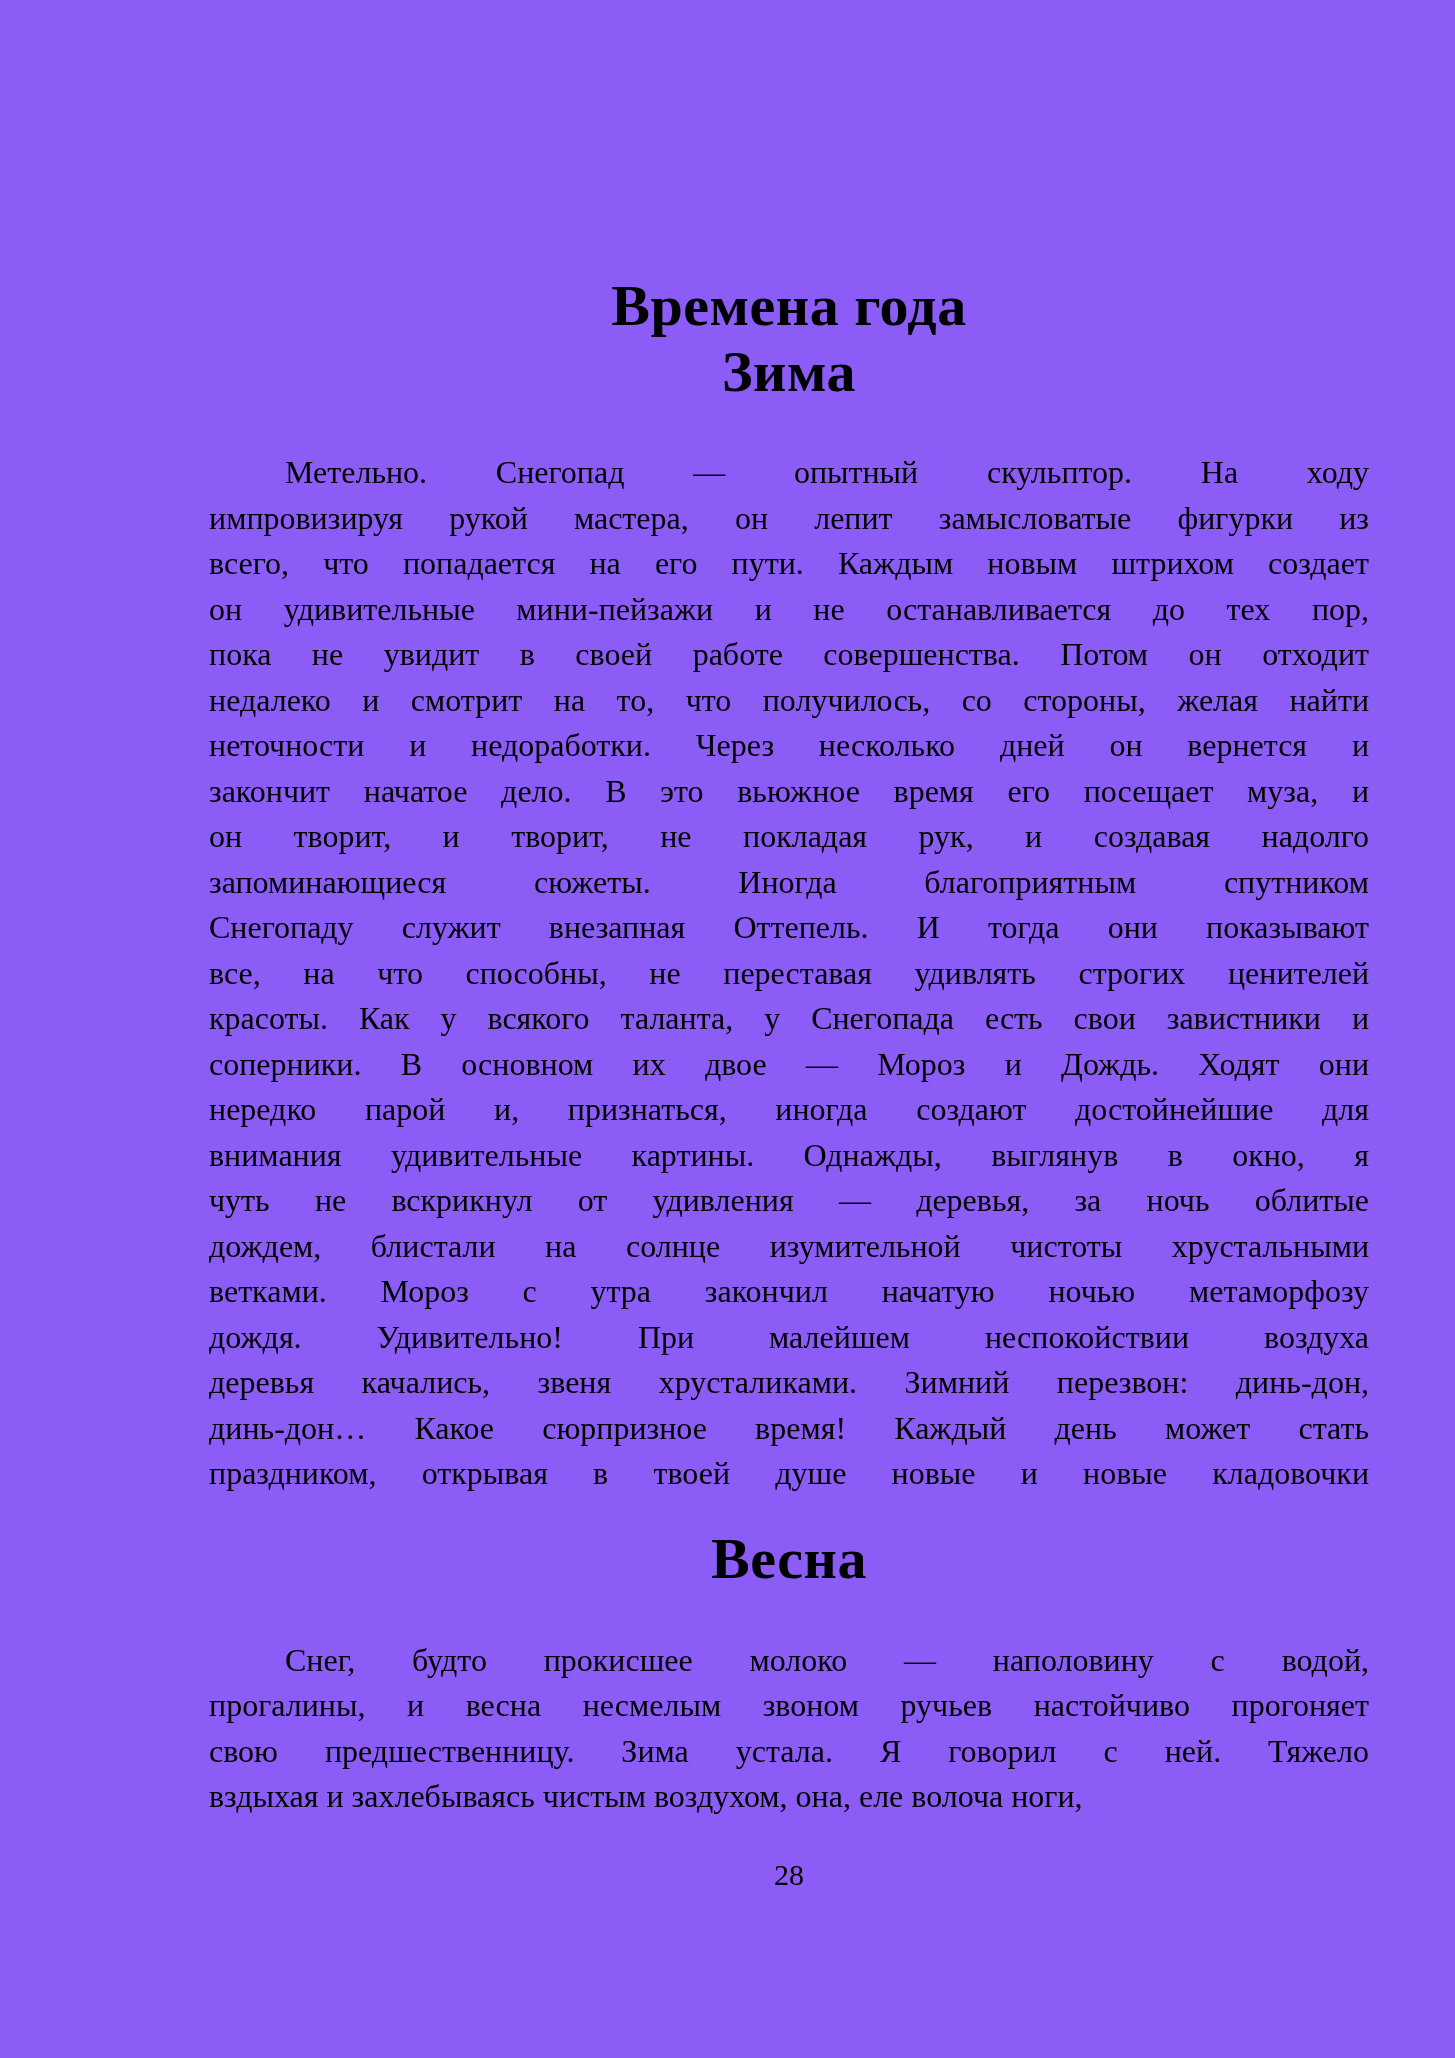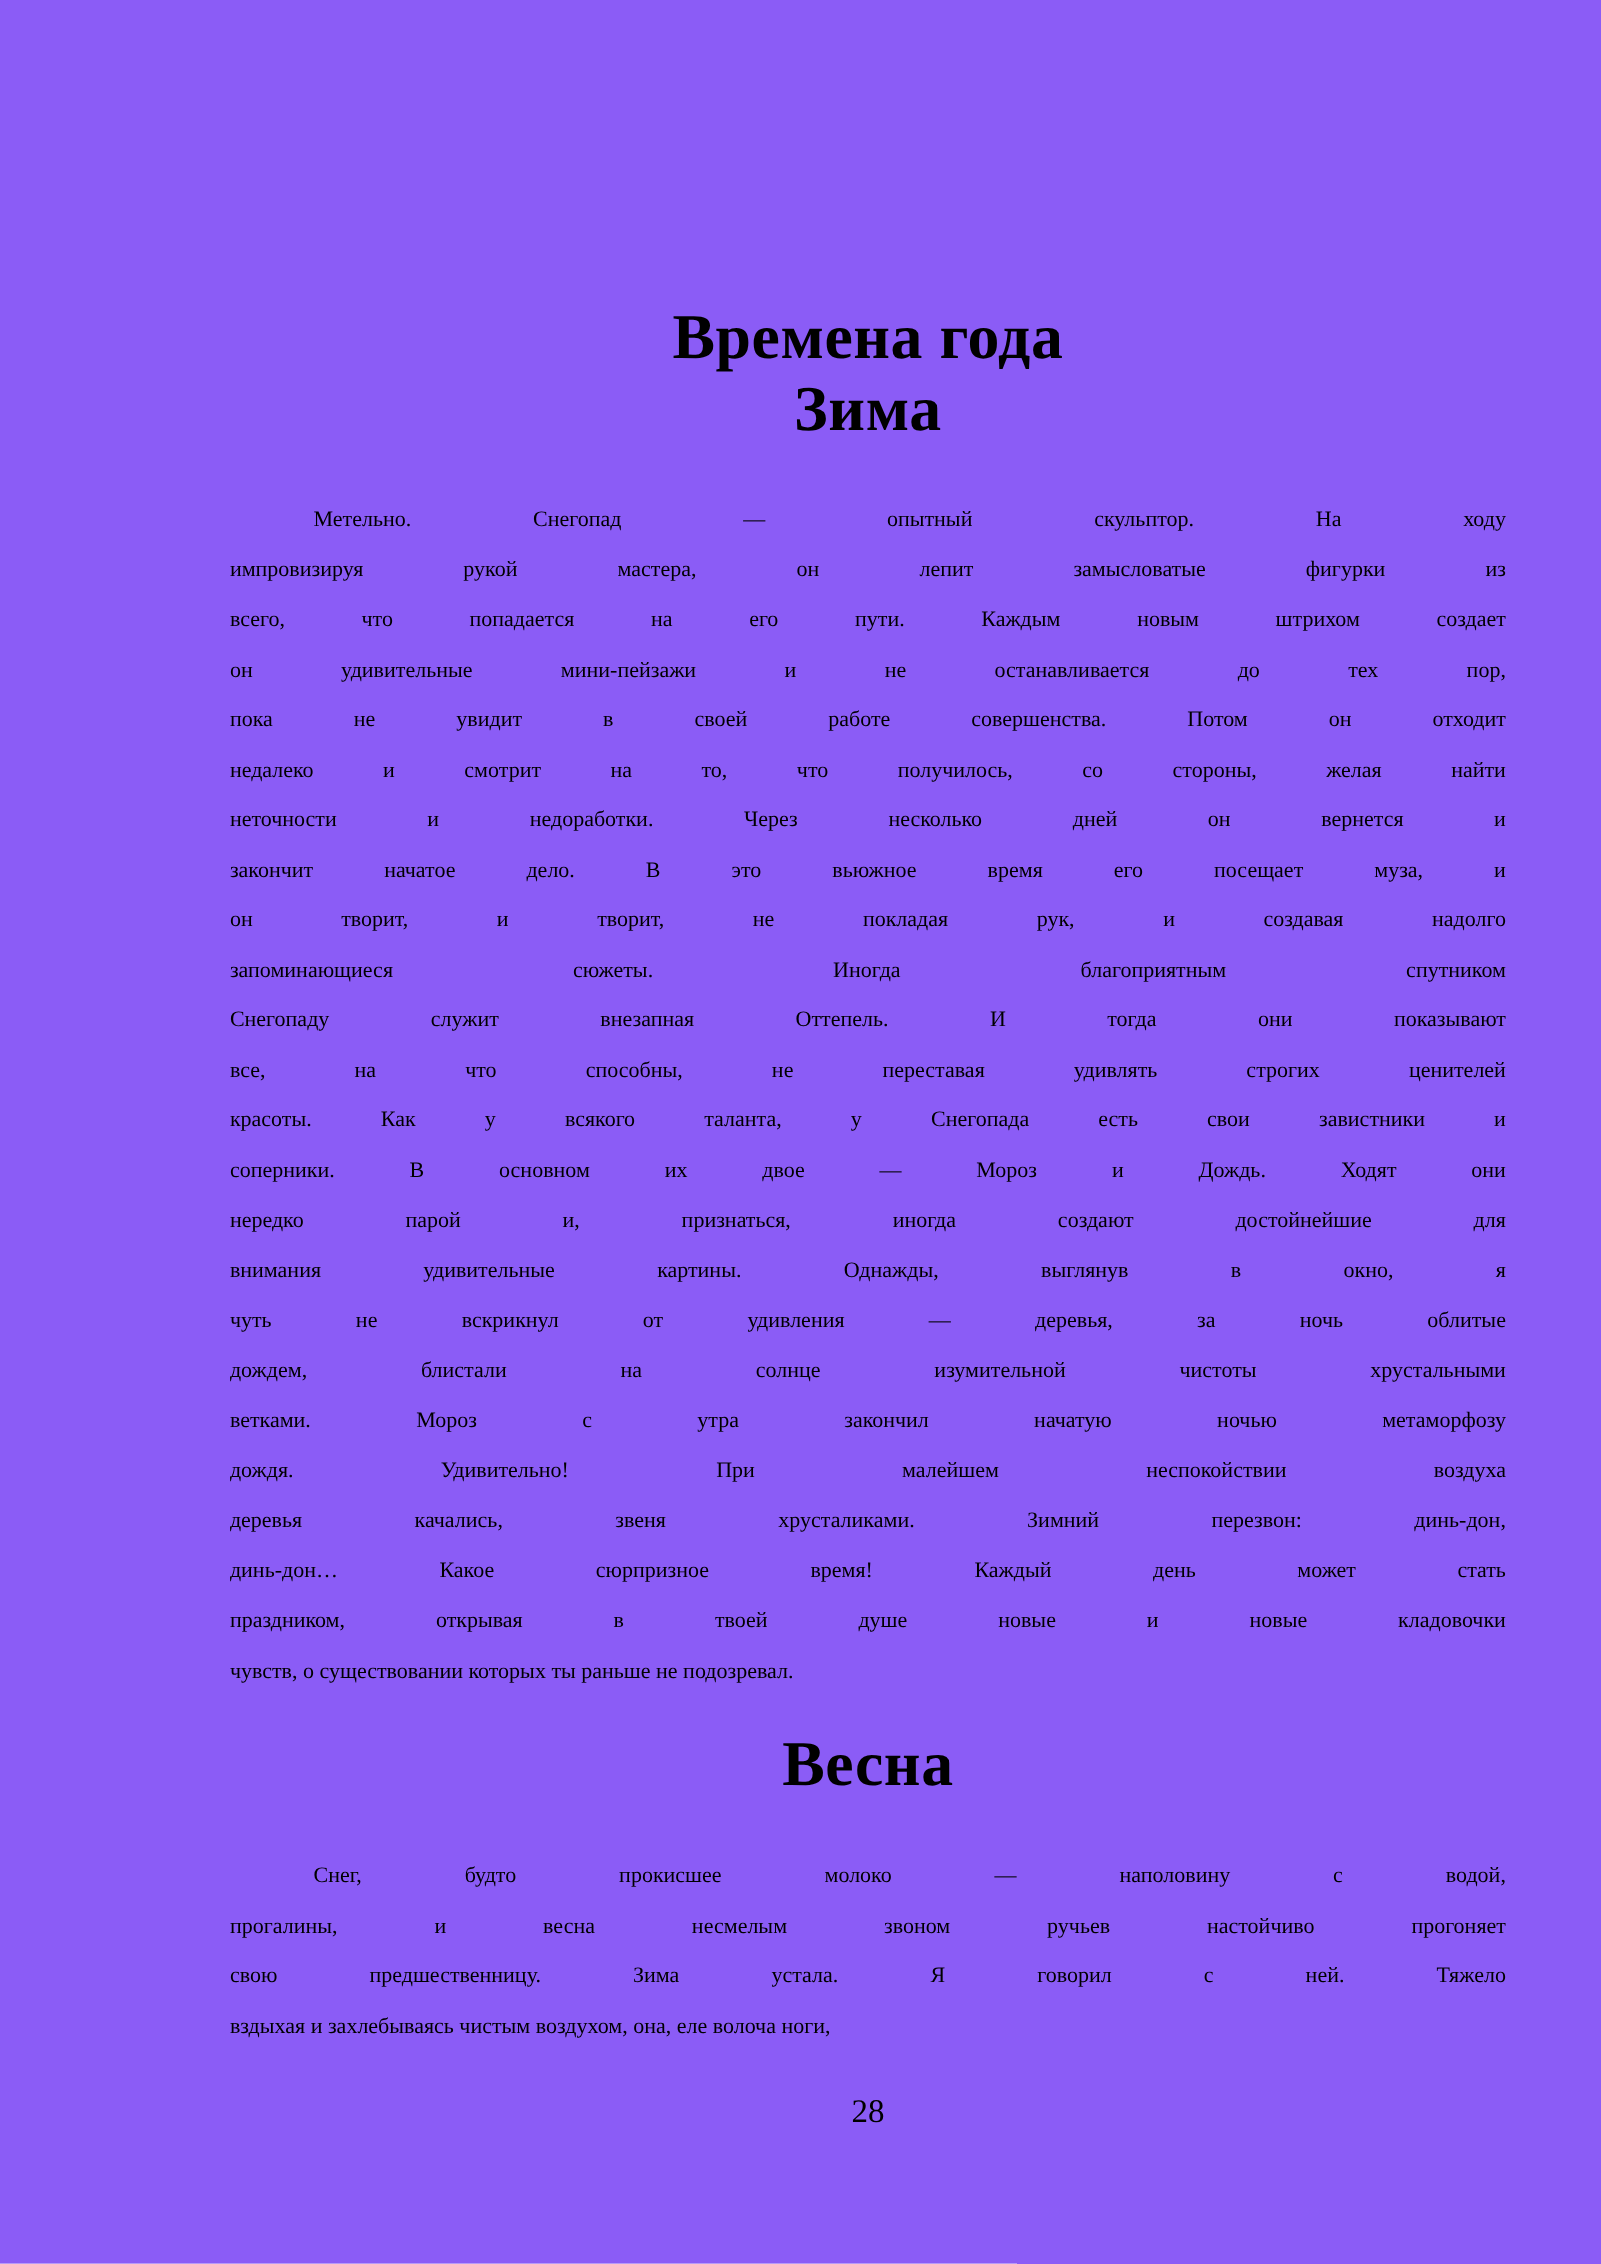--- a/index.html
+++ b/index.html
@@ -24,21 +24,21 @@
   }
   .doc-title {
     padding-top: 273px;
     font-size: 58px;
     line-height: 66px;
     font-weight: bold;
     text-align: center;
     letter-spacing: 0.5px;
   }
   .body-text {
-    font-size: 20px;
+    font-size: 32px;
   }
   .body-text.winter {
     margin-top: 45px;
   }
   .line {
     line-height: 45.5px;
     text-align: justify;
     text-align-last: justify;
     white-space: normal;
   }
@@ -91,21 +91,20 @@
         <div class="line">соперники. В основном их двое — Мороз и Дождь. Ходят они</div>
         <div class="line">нередко парой и, признаться, иногда создают достойнейшие для</div>
         <div class="line">внимания удивительные картины. Однажды, выглянув в окно, я</div>
         <div class="line">чуть не вскрикнул от удивления — деревья, за ночь облитые</div>
         <div class="line">дождем, блистали на солнце изумительной чистоты хрустальными</div>
         <div class="line">ветками. Мороз с утра закончил начатую ночью метаморфозу</div>
         <div class="line">дождя. Удивительно! При малейшем неспокойствии воздуха</div>
         <div class="line">деревья качались, звеня хрусталиками. Зимний перезвон: динь-дон,</div>
         <div class="line">динь-дон… Какое сюрпризное время! Каждый день может стать</div>
         <div class="line">праздником, открывая в твоей душе новые и новые кладовочки</div>
-        <div class="line last">чувств, о существовании которых ты раньше не подозревал.</div>
       </div>
 
     <div class="section-heading">Весна</div>
 
     <div class="body-text spring">
         <div class="line indent">Снег, будто прокисшее молоко — наполовину с водой,</div>
         <div class="line">прогалины, и весна несмелым звоном ручьев настойчиво прогоняет</div>
         <div class="line">свою предшественницу. Зима устала. Я говорил с ней. Тяжело</div>
         <div class="line last">вздыхая и захлебываясь чистым воздухом, она, еле волоча ноги,</div>
       </div>

